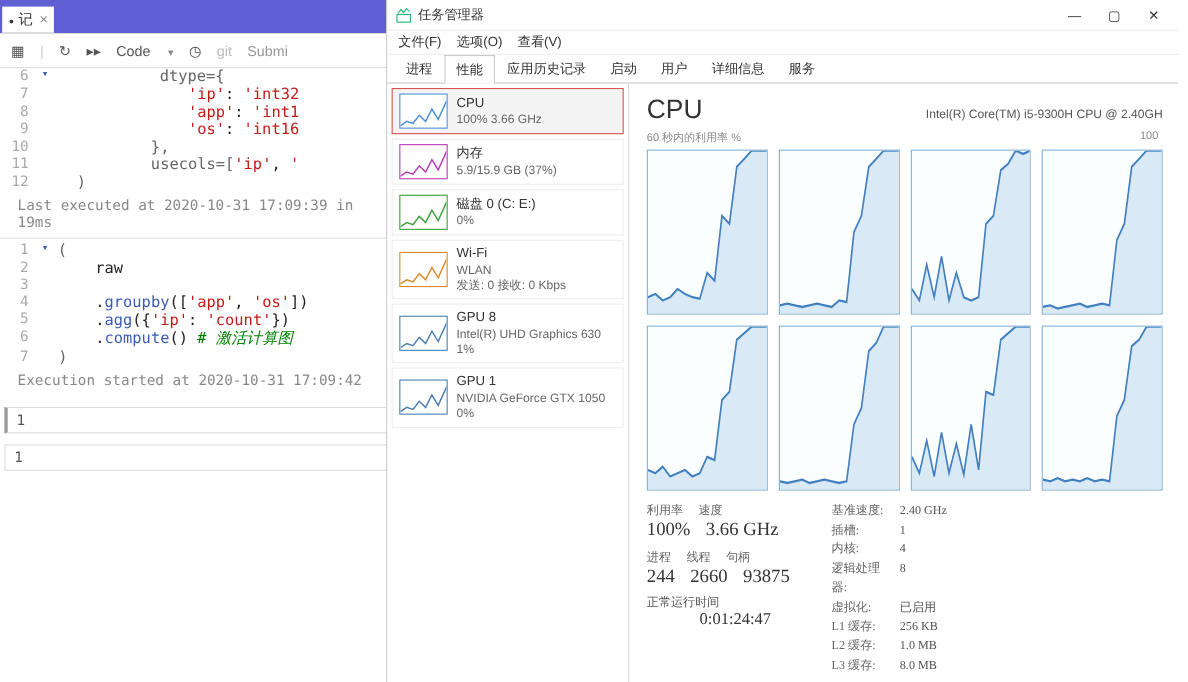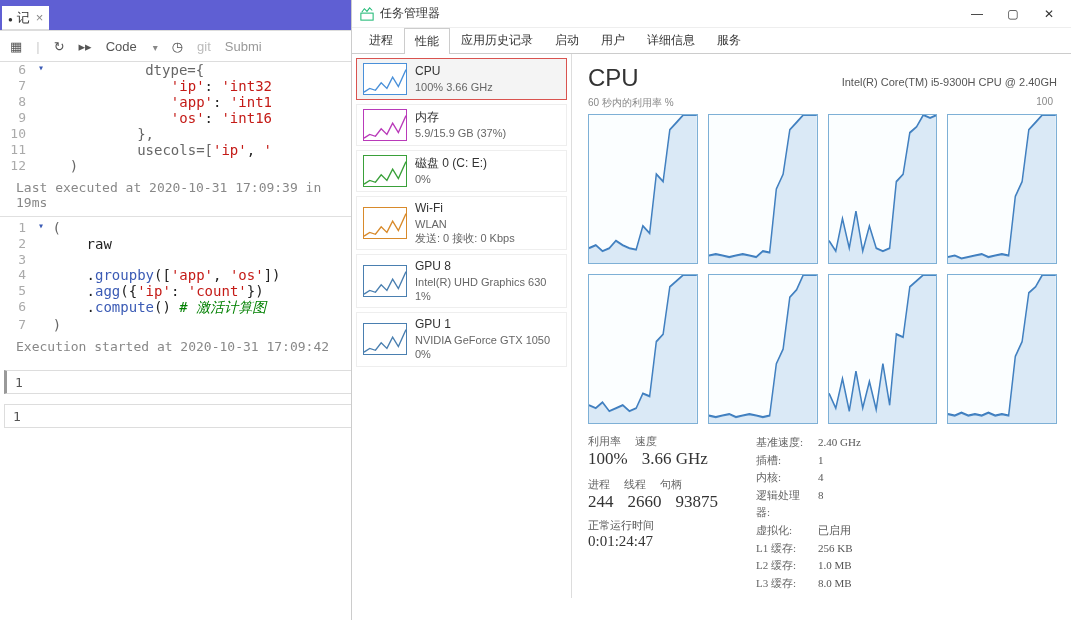--- a/index.html
+++ b/index.html
@@ -66,21 +66,21 @@
   .mini-chart svg { width:100%; height:100%; }
 
   .cpu-stats { display:flex; gap:38px; margin-top:10px; font-size:11px; color:#555;font-family:Liberation Serif, serif; }
   .stat-col .lbls { display:flex; gap:14px; font-size:11px; color:#666; }
   .stat-col .vals { display:flex; gap:14px; font-size:17px; color:#333; margin-top:0px; }
   .stat-sm { font-size:11px; }
   .spec-table { font-size:11px; color:#555; }
   .spec-table .row { display:flex; gap:6px; line-height:1.6; }
   .spec-table .k { width:56px; color:#666;}
   .uptime { margin-top:6px; }
-  .uptime .v { font-size:15px; color:#333; }
+  .uptime .v { font-size:15px; color:#333;margin-left:48px; }
 </style>
 </head>
 <body>
 
 <div class="editor-pane">
   <div class="tab-strip">
     <div class="ed-tab">
       <span class="dot"></span>
         <span>记</span>
         <span class="x">×</span>
@@ -182,20 +182,25 @@
             <polyline points="2,6 5,2 8,5 11,1 14,4" fill="none" stroke="#2b7" stroke-width="1.2"></polyline>
           </svg></span>
       <span>任务管理器</span>
     </div>
     <div class="winbtns">
       <div class="winbtn">—</div>
       <div class="winbtn">▢</div>
       <div class="winbtn">✕</div>
     </div>
   </div>
+  <div class="tm-menubar">
+    <span>文件(F)</span>
+    <span>选项(O)</span>
+    <span>查看(V)</span>
+  </div>
   <div class="tm-tabs">
     <div class="tm-tab">进程</div>
     <div class="tm-tab active">性能</div>
     <div class="tm-tab">应用历史记录</div>
     <div class="tm-tab">启动</div>
     <div class="tm-tab">用户</div>
     <div class="tm-tab">详细信息</div>
     <div class="tm-tab">服务</div>
   </div>
 

